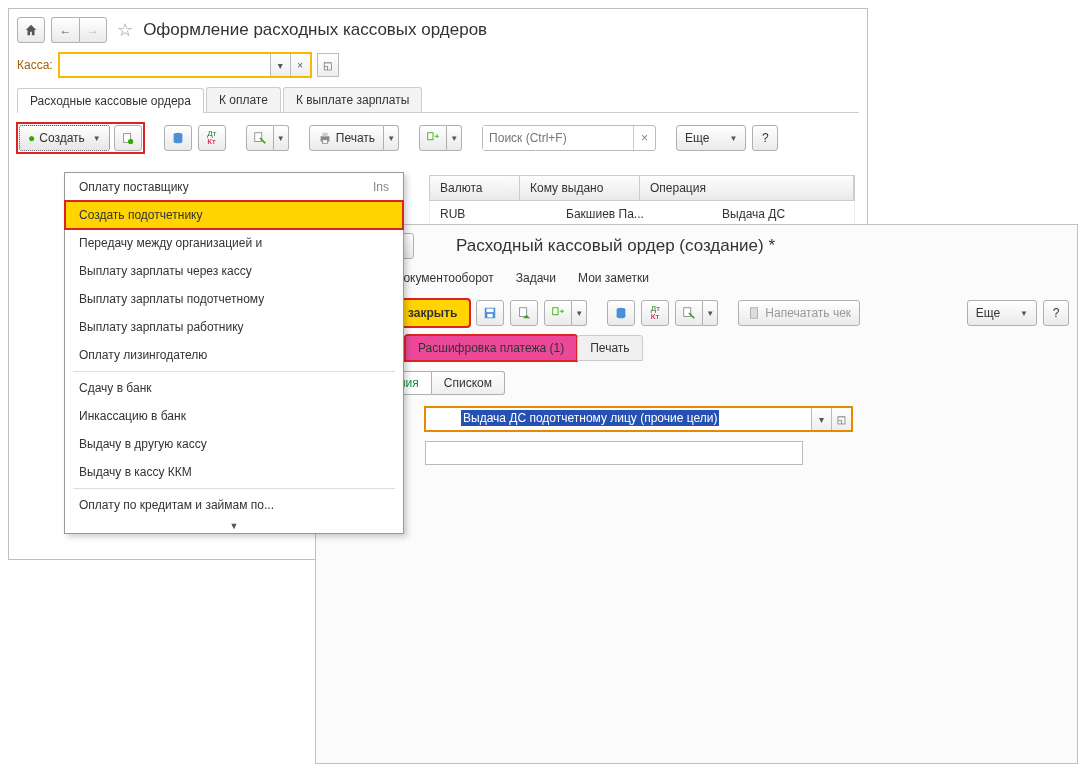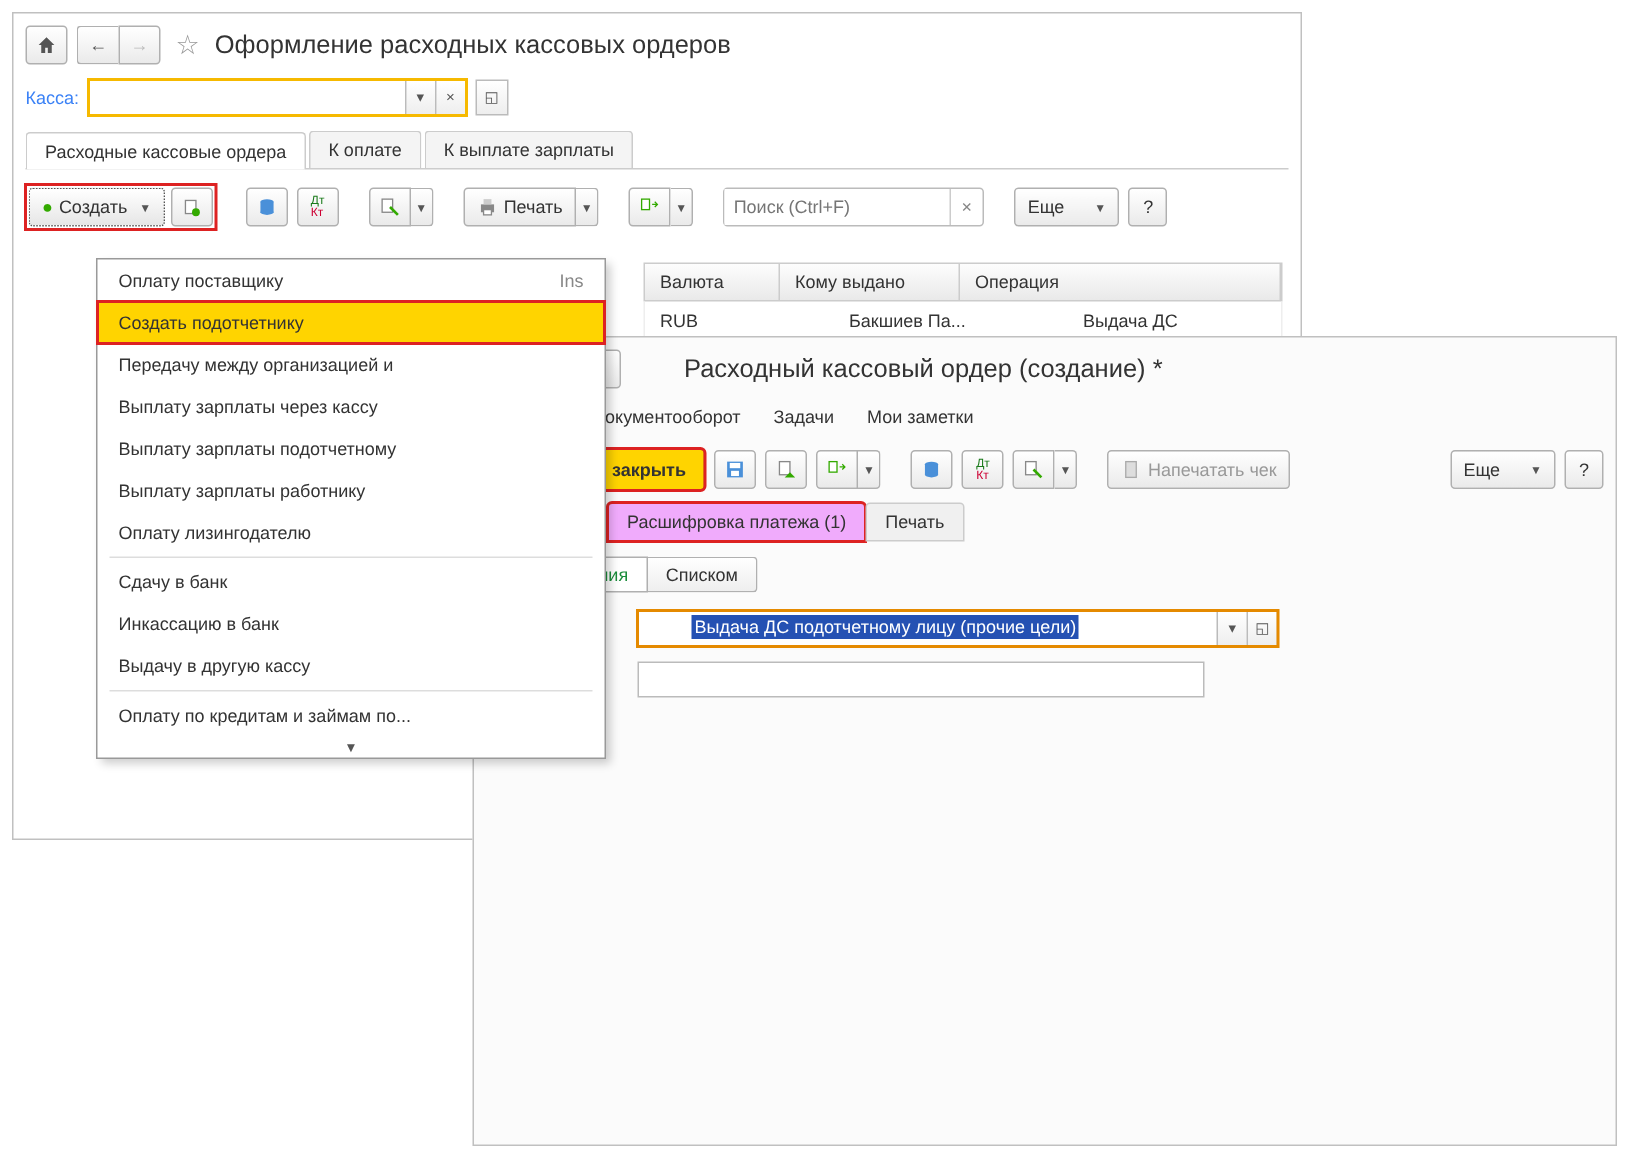--- a/index.html
+++ b/index.html
@@ -32,21 +32,21 @@
     align-items: center; justify-content: center;
     cursor: pointer;
     font-size: 12px;
     padding: 0 4px;
   }
   .nav-group { display: inline-flex; }
   .nav-group .icon-btn:first-child { border-top-right-radius:0; border-bottom-right-radius:0; border-right:0; }
   .nav-group .icon-btn:last-child { border-top-left-radius:0; border-bottom-left-radius:0; }
   .star { color: #999; font-size: 18px; padding: 0 4px; }
   .title { font-size: 17px; color: #333; }
-  .label { color: #3b82f6; }
+  .label { color: #a16207; }
 
   .field-row { display: flex; align-items: center; gap: 6px; margin-bottom: 10px; }
   .combo {
     display: inline-flex;
     border: 1px solid #bbb;
   }
   .combo input {
     border: none; outline: none; height: 22px; padding: 0 6px; font-size: 12px;
   }
   .combo .cbtn {
@@ -131,21 +131,21 @@
     display:inline-flex; align-items:center; cursor:pointer;
     border-radius:3px;
   }
   .disabled-btn { color:#999; }
 
   .sub-tabs { display:flex; margin-bottom:10px; }
   .sub-tab {
     padding:5px 12px; border:1px solid #ccc; background:#f0f0f0;
     cursor:pointer; border-radius:3px 3px 0 0; margin-right:0;
   }
-  .sub-tab.active { background:#f0abfc; }
+  .sub-tab.active { background:#ec4899; }
 
   .seg-group { display:inline-flex; margin-bottom:12px; }
   .seg {
     padding:4px 12px; border:1px solid #b0b0b0; background:linear-gradient(#fff,#eee);
     cursor:pointer;
   }
   .seg:first-child { border-radius:3px 0 0 3px; }
   .seg:last-child { border-radius:0 3px 3px 0; border-left:0; }
   .seg.active { color:#1a8c3a; background:#fff; }
 
@@ -307,20 +307,23 @@
     <div class="dd-sep"></div>
     <div class="dd-item">
         <span>Сдачу в банк</span>
       </div>
     <div class="dd-item">
         <span>Инкассацию в банк</span>
       </div>
     <div class="dd-item">
         <span>Выдачу в другую кассу</span>
       </div>
+    <div class="dd-item">
+        <span>Выдачу в кассу ККМ</span>
+      </div>
     <div class="dd-sep"></div>
     <div class="dd-item">
         <span>Оплату по кредитам и займам по...</span>
       </div>
     <div class="dd-arrow">▼</div>
   </div>
 </div>
 
 <div class="window win2">
   <div class="top-row">

